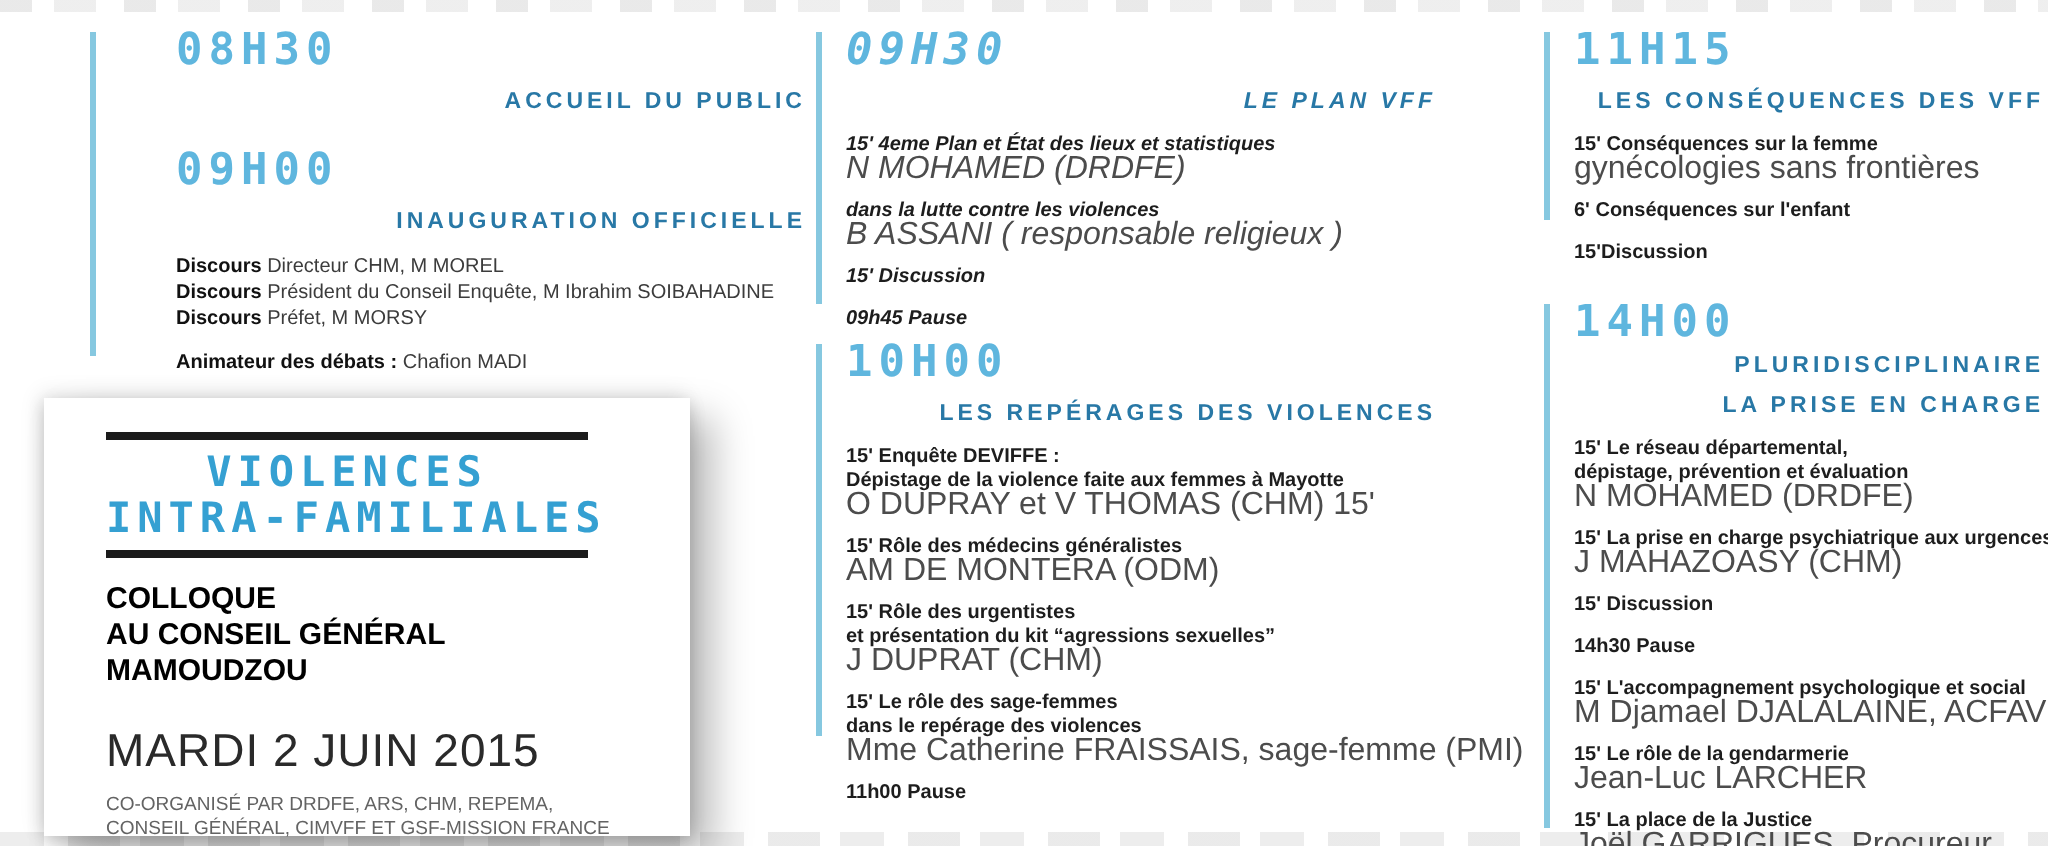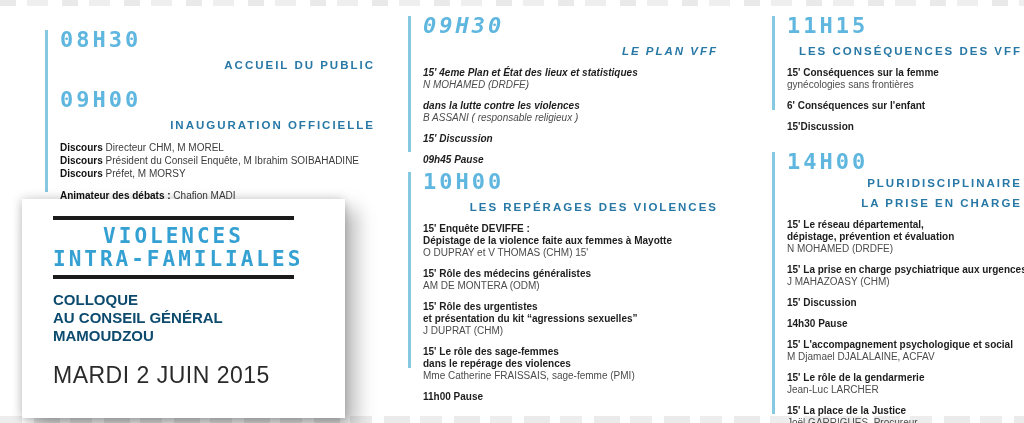--- a/index.html
+++ b/index.html
@@ -22,47 +22,47 @@
     font-weight:700;font-size:22px;line-height:24px;letter-spacing:3px;
     color:#5fb6de;white-space:nowrap;
   }
   .stitle{
     margin-top:6px;font-weight:700;font-size:11.5px;line-height:14px;
     letter-spacing:2px;color:#2878a6;white-space:nowrap;text-align:right;
   }
   .items{margin-top:2px;}
   .item{margin-top:9px;}
   .t{font-weight:700;font-size:10px;line-height:12px;color:#1d1d1d;white-space:nowrap;}
-  .sp{font-weight:400;font-size:10px;line-height:12px;color:#4c4c4c;white-space:nowrap;}
+  .sp{font-weight:400;font-size:16px;line-height:12px;color:#4c4c4c;white-space:nowrap;}
   .mix{font-size:10px;line-height:13px;color:#3c3c3c;white-space:nowrap;}
   .mix b{color:#111;}
 
   .card{
     position:absolute;left:22px;top:199px;width:323px;height:219px;background:#ffffff;
     box-shadow:12px 10px 18px rgba(0,0,0,.26), -2px -2px 10px rgba(0,0,0,.10), 0 3px 8px rgba(0,0,0,.15);
   }
   .card-inner{position:absolute;left:31px;top:17px;width:241px;}
   .rule{height:4px;background:#1b1b1b;}
   .card-title{
     text-align:center;margin:5px 0 4px 0;
     font-family:"DejaVu Sans Mono", monospace;
     font-weight:700;font-size:21px;line-height:23px;letter-spacing:3px;
     color:#35a0d2;white-space:nowrap;
   }
-  .event{margin-top:12px;font-weight:700;font-size:15px;line-height:18px;color:#0c4a6e;white-space:nowrap;}
+  .event{margin-top:12px;font-weight:700;font-size:15px;line-height:18px;color:#000000;white-space:nowrap;}
   .date{margin-top:17px;font-weight:400;font-size:23px;line-height:26px;color:#2a2a2a;letter-spacing:.5px;white-space:nowrap;}
   .org{margin-top:9px;font-size:9.5px;line-height:12px;color:#636363;white-space:nowrap;}
 </style>
 </head>
 <body>
 
 <div class="artifact top"></div>
 <div class="artifact bottom"></div>
 
-<div class="timecol" style="left:45px;top:28px;width:330px;">
+<div class="timecol" style="left:45px;top:14px;width:330px;padding-left:28px;">
   <div class="bar" style="height:162px;"></div>
   <div class="content">
     <div>
       <div class="time">08H30</div>
       <div class="stitle">ACCUEIL DU PUBLIC</div>
     </div>
     <div style="margin-top:16px;">
       <div class="time">09H00</div>
       <div class="stitle">INAUGURATION OFFICIELLE</div>
       <div class="items">
@@ -82,20 +82,24 @@
     <div class="rule"></div>
     <div class="card-title">VIOLENCES</div>
     <div class="card-title" style="margin-top:-4px;">INTRA-FAMILIALES</div>
     <div class="rule"></div>
     <div class="event">
       <div>COLLOQUE</div>
       <div>AU CONSEIL GÉNÉRAL</div>
       <div>MAMOUDZOU</div>
     </div>
     <div class="date">MARDI 2 JUIN 2015</div>
+    <div class="org">
+      <div>CO-ORGANISÉ PAR DRDFE, ARS, CHM, REPEMA,</div>
+      <div>CONSEIL GÉNÉRAL, CIMVFF ET GSF-MISSION FRANCE</div>
+    </div>
   </div>
 </div>
 
 <div class="timecol" style="left:408px;top:14px;width:310px;font-style:italic;">
   <div class="bar" style="height:136px;"></div>
   <div class="content">
     <div class="time">09H30</div>
     <div class="stitle">LE PLAN VFF</div>
     <div class="items">
       <div class="item">

